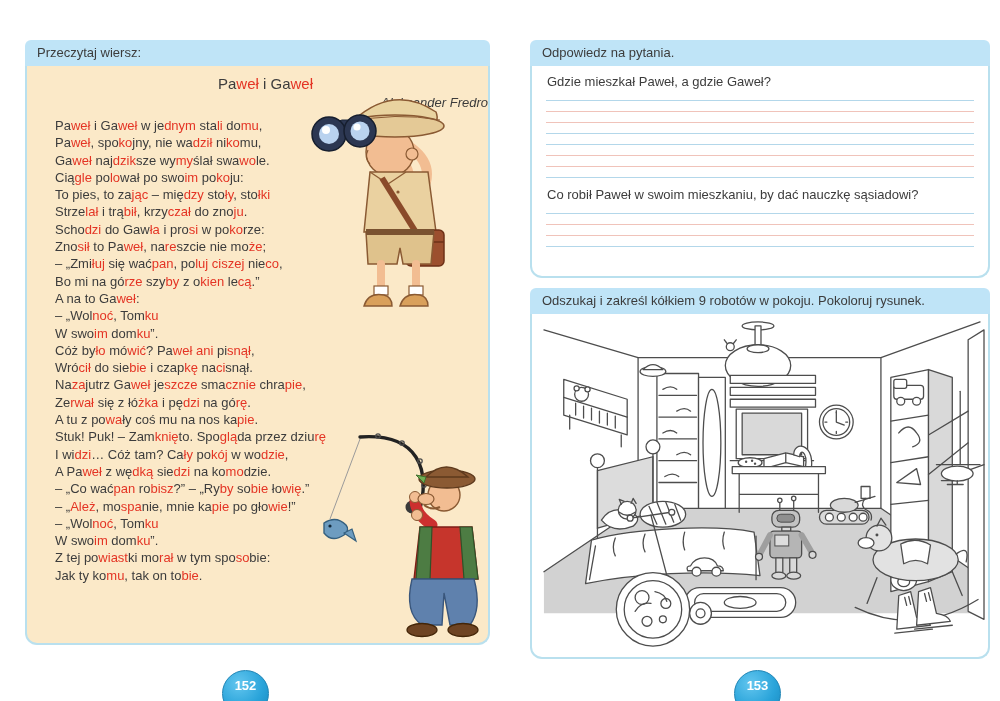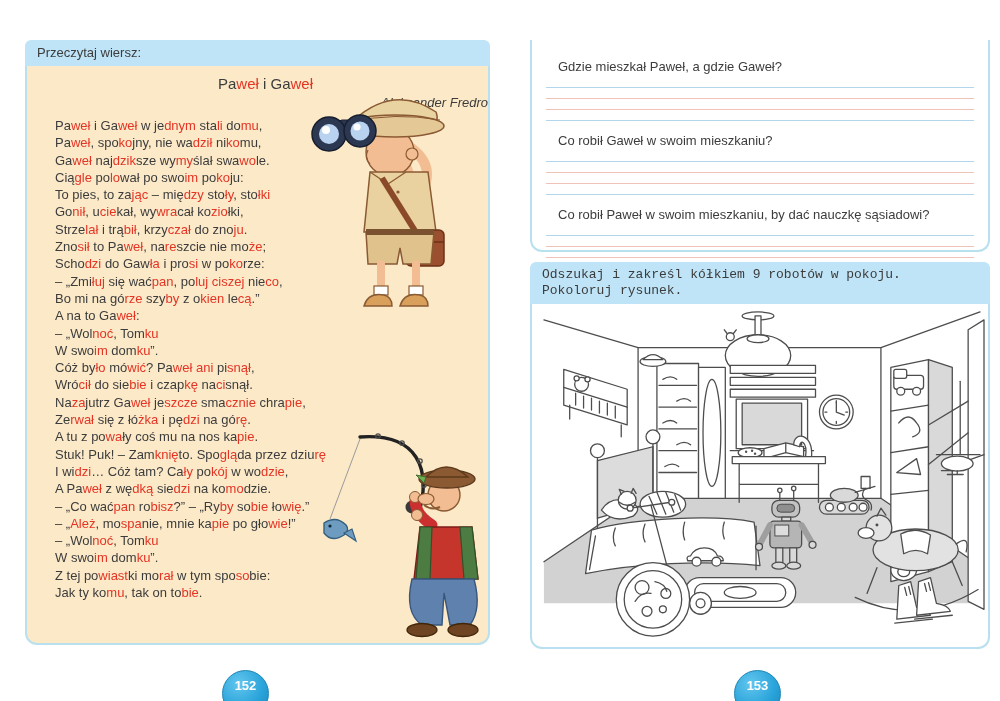--- a/index.html
+++ b/index.html
@@ -13,25 +13,25 @@
               border-radius:0 0 12px 12px;box-sizing:border-box;overflow:hidden;}
   .poem-title{margin-top:9px;text-align:center;font-size:15px;padding-left:16px;}
   .poem-author{text-align:right;font-size:13px;font-style:italic;margin-top:3px;}
   .poem-body{margin:7px 0 0 28px;font-size:13px;line-height:17.3px;white-space:nowrap;}
   .rd{color:#e43424;}
   .illu{position:absolute;}
   
   .sec-right{position:absolute;left:530px;top:40px;width:460px;}
   .qpanel{height:212px;background:#fff;border:2px solid #b9e0ee;border-top:none;
           border-radius:0 0 12px 12px;box-sizing:border-box;padding:7px 14px 0 14px;}
-  .qtext{font-size:13px;line-height:16px;margin:12px;}
+  .qtext{font-size:13px;line-height:16px;margin:1px;}
   .rule{height:0;border-top:1.5px solid #b3d7ea;margin-top:10px;}
   .rule.red{border-top-color:#f0c3ba;}
   .qblock{margin-bottom:9px;}
-  .hdr2{margin-top:10px;font-family:Liberation Mono, monospace;}
+  .hdr2{margin-top:10px;}
   .dpanel{height:345px;background:#fff;border:2px solid #b9e0ee;border-top:none;
           border-radius:0 0 12px 12px;box-sizing:border-box;padding:2px;}
   
   .badge{position:absolute;top:670px;width:47px;height:47px;border-radius:50%;
          background:radial-gradient(circle at 35% 28%, #63c6ef 0%, #2aa4da 55%, #1687bd 100%);
          border:1px solid #1d84b5;color:#fff;font-size:13px;font-weight:bold;text-align:center;
          box-sizing:border-box;padding-top:7px;}
   .badge-l{left:222px;} .badge-r{left:734px;}
   svg .ln{fill:none;stroke:#4d4d4d;stroke-width:1.3;stroke-linecap:round;stroke-linejoin:round;}
   svg .fw{fill:#ffffff;stroke:#4d4d4d;stroke-width:1.3;stroke-linejoin:round;}
@@ -48,24 +48,23 @@
     </div>
     <div class="poem-panel">
       <div class="poem-title" id="poemTitle"><span class="">Pa</span><span class="rd">weł</span><span class=""> i Ga</span><span class="rd">weł</span></div>
       <div class="poem-author">Aleksander Fredro</div>
       <div class="poem-body" id="poemBody">
           <div><span class="">Pa</span><span class="rd">weł</span><span class=""> i Ga</span><span class="rd">weł</span><span class=""> w je</span><span class="rd">dnym</span><span class=""> sta</span><span class="rd">li</span><span class=""> do</span><span class="rd">mu</span><span class="">,</span></div>
           <div><span class="">Pa</span><span class="rd">weł</span><span class="">, spo</span><span class="rd">ko</span><span class="">jny, nie wa</span><span class="rd">dził</span><span class=""> ni</span><span class="rd">ko</span><span class="">mu,</span></div>
           <div><span class="">Ga</span><span class="rd">weł</span><span class=""> naj</span><span class="rd">dzik</span><span class="">sze wy</span><span class="rd">my</span><span class="">ślał swa</span><span class="rd">wo</span><span class="">le.</span></div>
           <div><span class="">Cią</span><span class="rd">gle</span><span class=""> po</span><span class="rd">lo</span><span class="">wał po swo</span><span class="rd">im</span><span class=""> po</span><span class="rd">ko</span><span class="">ju:</span></div>
           <div><span class="">To pies, to za</span><span class="rd">jąc</span><span class=""> – mię</span><span class="rd">dzy</span><span class=""> sto</span><span class="rd">ły</span><span class="">, sto</span><span class="rd">łki</span></div>
-          <div><span class="">Go</span><span class="rd">nił</span><span class="">, u</span><span class="rd">cie</span><span class="">kał, wy</span><span class="rd">wra</span><span class="">cał ko</span><span class="rd">zio</span><span class="">łki,</span></div>
           <div><span class="">Strze</span><span class="rd">lał</span><span class=""> i trą</span><span class="rd">bił</span><span class="">, krzy</span><span class="rd">czał</span><span class=""> do zno</span><span class="rd">ju</span><span class="">.</span></div>
+          <div><span class="">Scho</span><span class="rd">dzi</span><span class=""> do Gaw</span><span class="rd">ła</span><span class=""> i pro</span><span class="rd">si</span><span class=""> w po</span><span class="rd">ko</span><span class="">rze:</span></div>
           <div><span class="">Zno</span><span class="rd">sił</span><span class=""> to Pa</span><span class="rd">weł</span><span class="">, na</span><span class="rd">re</span><span class="">szcie nie mo</span><span class="rd">że</span><span class="">;</span></div>
-          <div><span class="">Scho</span><span class="rd">dzi</span><span class=""> do Gaw</span><span class="rd">ła</span><span class=""> i pro</span><span class="rd">si</span><span class=""> w po</span><span class="rd">ko</span><span class="">rze:</span></div>
           <div><span class="">– „Zmi</span><span class="rd">łuj</span><span class=""> się wać</span><span class="rd">pan</span><span class="">, po</span><span class="rd">luj ciszej</span><span class=""> nie</span><span class="rd">co</span><span class="">,</span></div>
           <div><span class="">Bo mi na gó</span><span class="rd">rze</span><span class=""> szy</span><span class="rd">by</span><span class=""> z o</span><span class="rd">kien</span><span class=""> le</span><span class="rd">cą</span><span class="">.”</span></div>
           <div><span class="">A na to Ga</span><span class="rd">weł</span><span class="">:</span></div>
           <div><span class="">– „Wol</span><span class="rd">noć</span><span class="">, Tom</span><span class="rd">ku</span></div>
           <div><span class="">W swo</span><span class="rd">im</span><span class=""> dom</span><span class="rd">ku</span><span class="">”.</span></div>
           <div><span class="">Cóż by</span><span class="rd">ło</span><span class=""> mó</span><span class="rd">wić</span><span class="">? Pa</span><span class="rd">weł</span><span class=""> </span><span class="rd">ani</span><span class=""> pi</span><span class="rd">snął</span><span class="">,</span></div>
           <div><span class="">Wró</span><span class="rd">cił</span><span class=""> do sie</span><span class="rd">bie</span><span class=""> i czap</span><span class="rd">kę</span><span class=""> na</span><span class="rd">ci</span><span class="">snął.</span></div>
           <div><span class="">Na</span><span class="rd">za</span><span class="">jutrz Ga</span><span class="rd">weł</span><span class=""> je</span><span class="rd">szcze</span><span class=""> sma</span><span class="rd">cznie</span><span class=""> chra</span><span class="rd">pie</span><span class="">,</span></div>
           <div><span class="">Ze</span><span class="rd">rwał</span><span class=""> się z łó</span><span class="rd">żka</span><span class=""> i pę</span><span class="rd">dzi</span><span class=""> na gó</span><span class="rd">rę</span><span class="">.</span></div>
           <div><span class="">A tu z po</span><span class="rd">wa</span><span class="">ły coś mu na nos ka</span><span class="rd">pie</span><span class="">.</span></div>
@@ -162,30 +161,32 @@
           <ellipse cx="102" cy="203" rx="15" ry="6.5" fill="#6e4423" stroke="#432507" stroke-width="1.3"></ellipse>
           <ellipse cx="143" cy="203" rx="15" ry="6.5" fill="#6e4423" stroke="#432507" stroke-width="1.3"></ellipse>
         </g>
       </svg>
     </div>
   </section>
 
   <div class="badge badge-l">152</div>
 
   <section class="sec-right">
+    <div class="hdr">
+      <span>Odpowiedz na pytania.</span>
+    </div>
     <div class="qpanel">
       <div class="qblock">
         <p class="qtext">Gdzie mieszkał Paweł, a gdzie Gaweł?</p>
         <div class="rule"></div>
         <div class="rule red"></div>
         <div class="rule red"></div>
         <div class="rule"></div>
       </div>
       <div class="qblock">
-        <p class="qtext">Co robił Gaweł w swoim mieszkaniu?</p>
         <div class="rule"></div>
         <div class="rule red"></div>
         <div class="rule red"></div>
         <div class="rule"></div>
       </div>
       <div class="qblock">
         <p class="qtext">Co robił Paweł w swoim mieszkaniu, by dać nauczkę sąsiadowi?</p>
         <div class="rule"></div>
         <div class="rule red"></div>
         <div class="rule red"></div>

